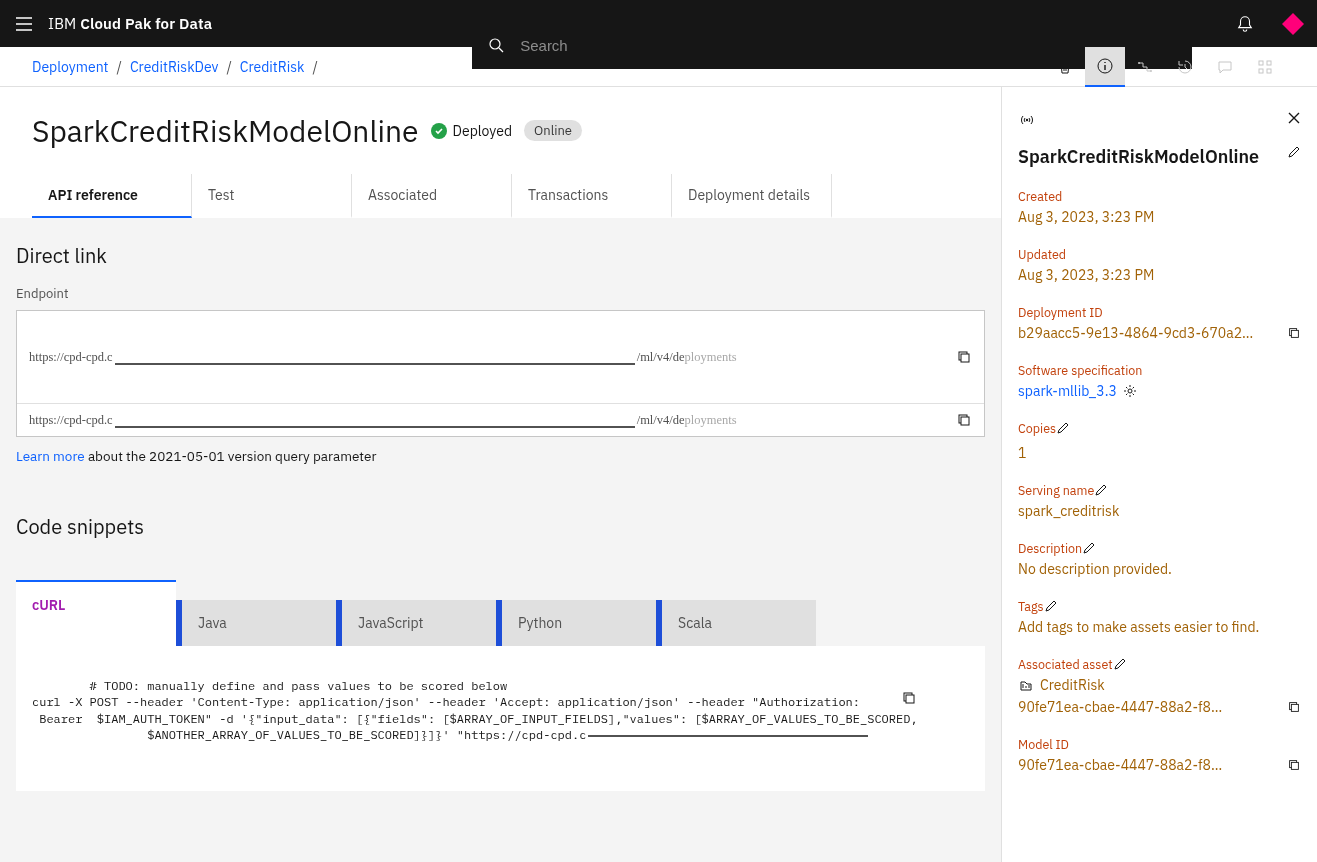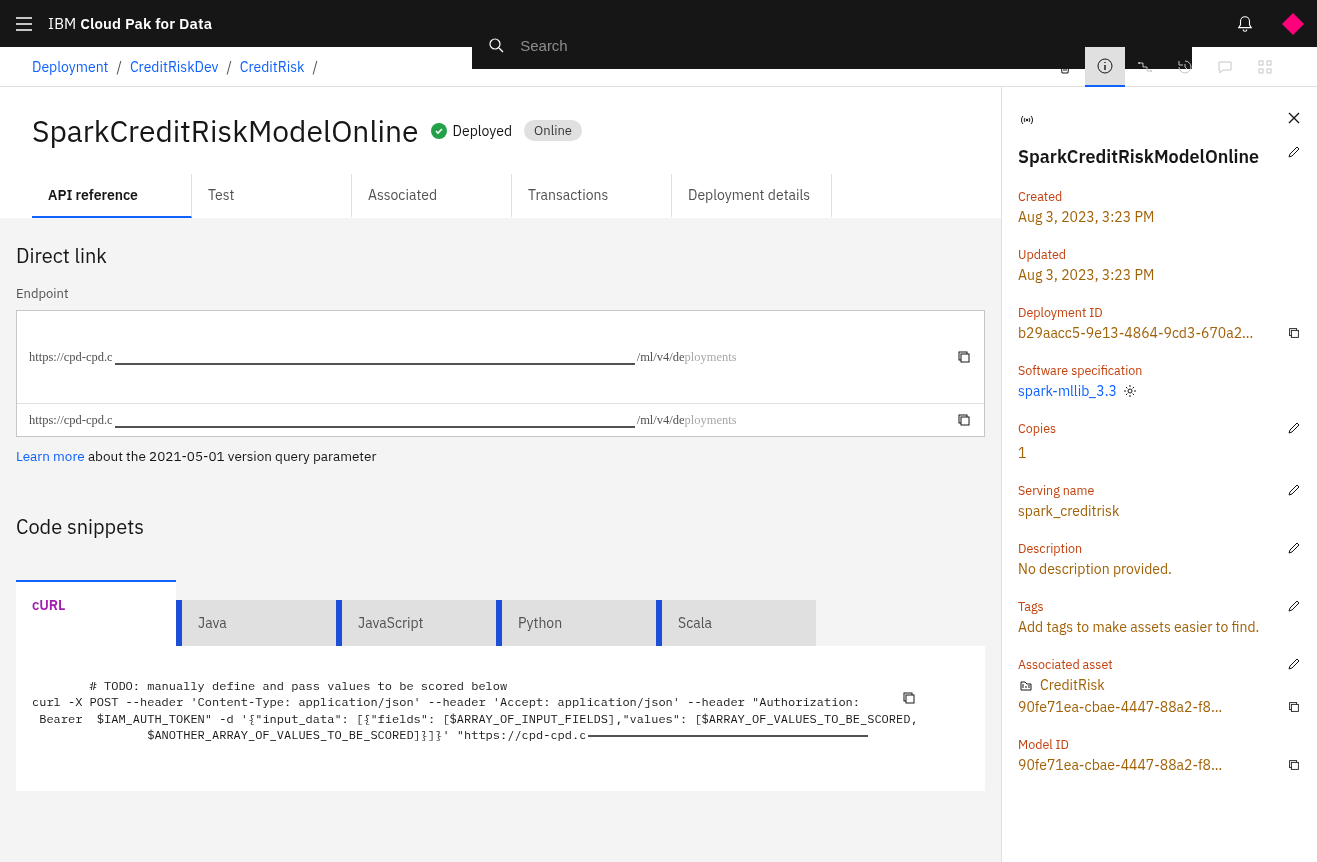--- a/index.html
+++ b/index.html
@@ -67,21 +67,21 @@
   .snip-tab + .snip-tab { border-left:6px solid #1d4ed8;margin-top:20px;}
   .code-box { background:#fff; padding:16px; font-family:"IBM Plex Mono",Menlo,Consolas,monospace; font-size:12px; color:#161616; white-space:pre-wrap; position:relative; line-height:1.35;}
   .code-copy { position:absolute; top:12px; right:12px;}
   
   
   .side-head { display:flex; justify-content:space-between; align-items:flex-start;}
   .side-title-row { display:flex; align-items:flex-start; gap:8px; margin-top:16px;}
   .side-title { font-size:18px; font-weight:600; flex:1;}
   .side-field-label { font-size:12.5px; color:#c2410c; margin-top:20px;}
   .side-field-val { font-size:14px; color:#a16207; margin-top:4px; word-break:break-all;}
-  .side-row { display:flex; align-items:center; justify-content:space-between; margin-top:20px;}
+  .side-row { display:flex; align-items:center; margin-top:20px;}
   .side-row .side-field-label { margin-top:0;}
   .side-link { color:#0f62fe; font-size:14px;}
   .mini-icon { cursor:pointer; color:#161616;}
   .asset-row { display:flex; align-items:center; gap:6px;}
   
   svg { display:block;}
 </style>
 </head>
 <body>
 

